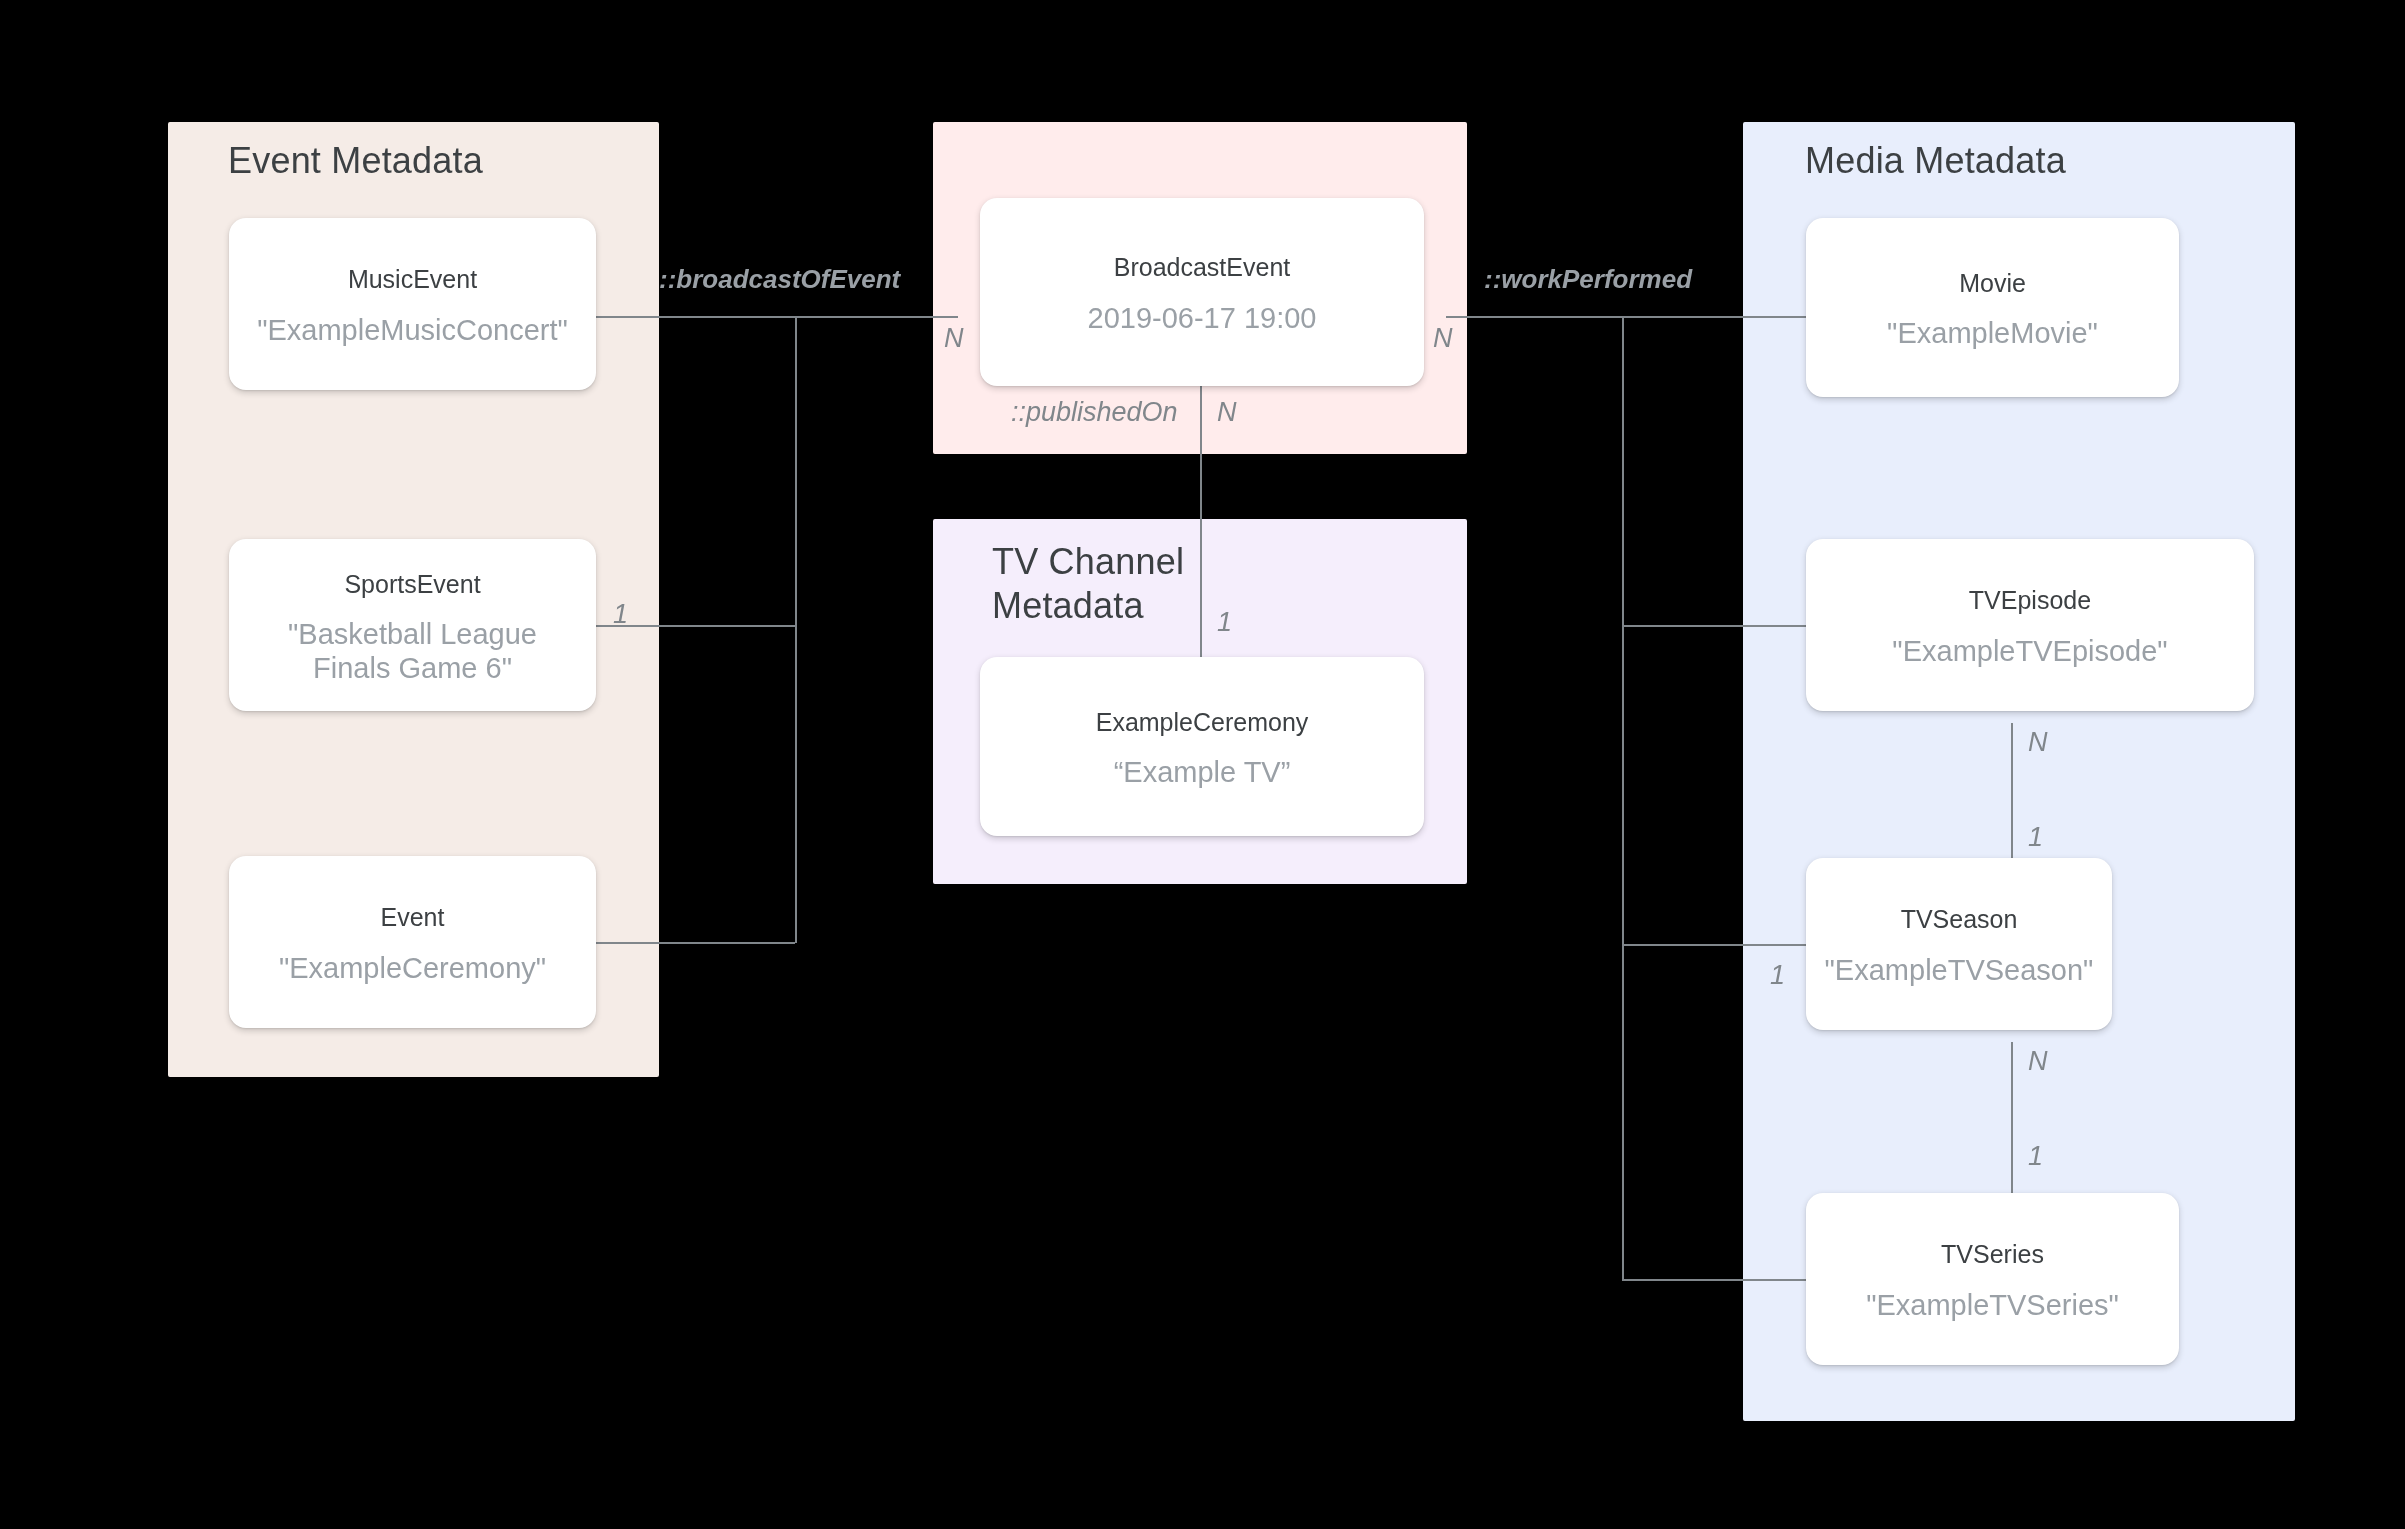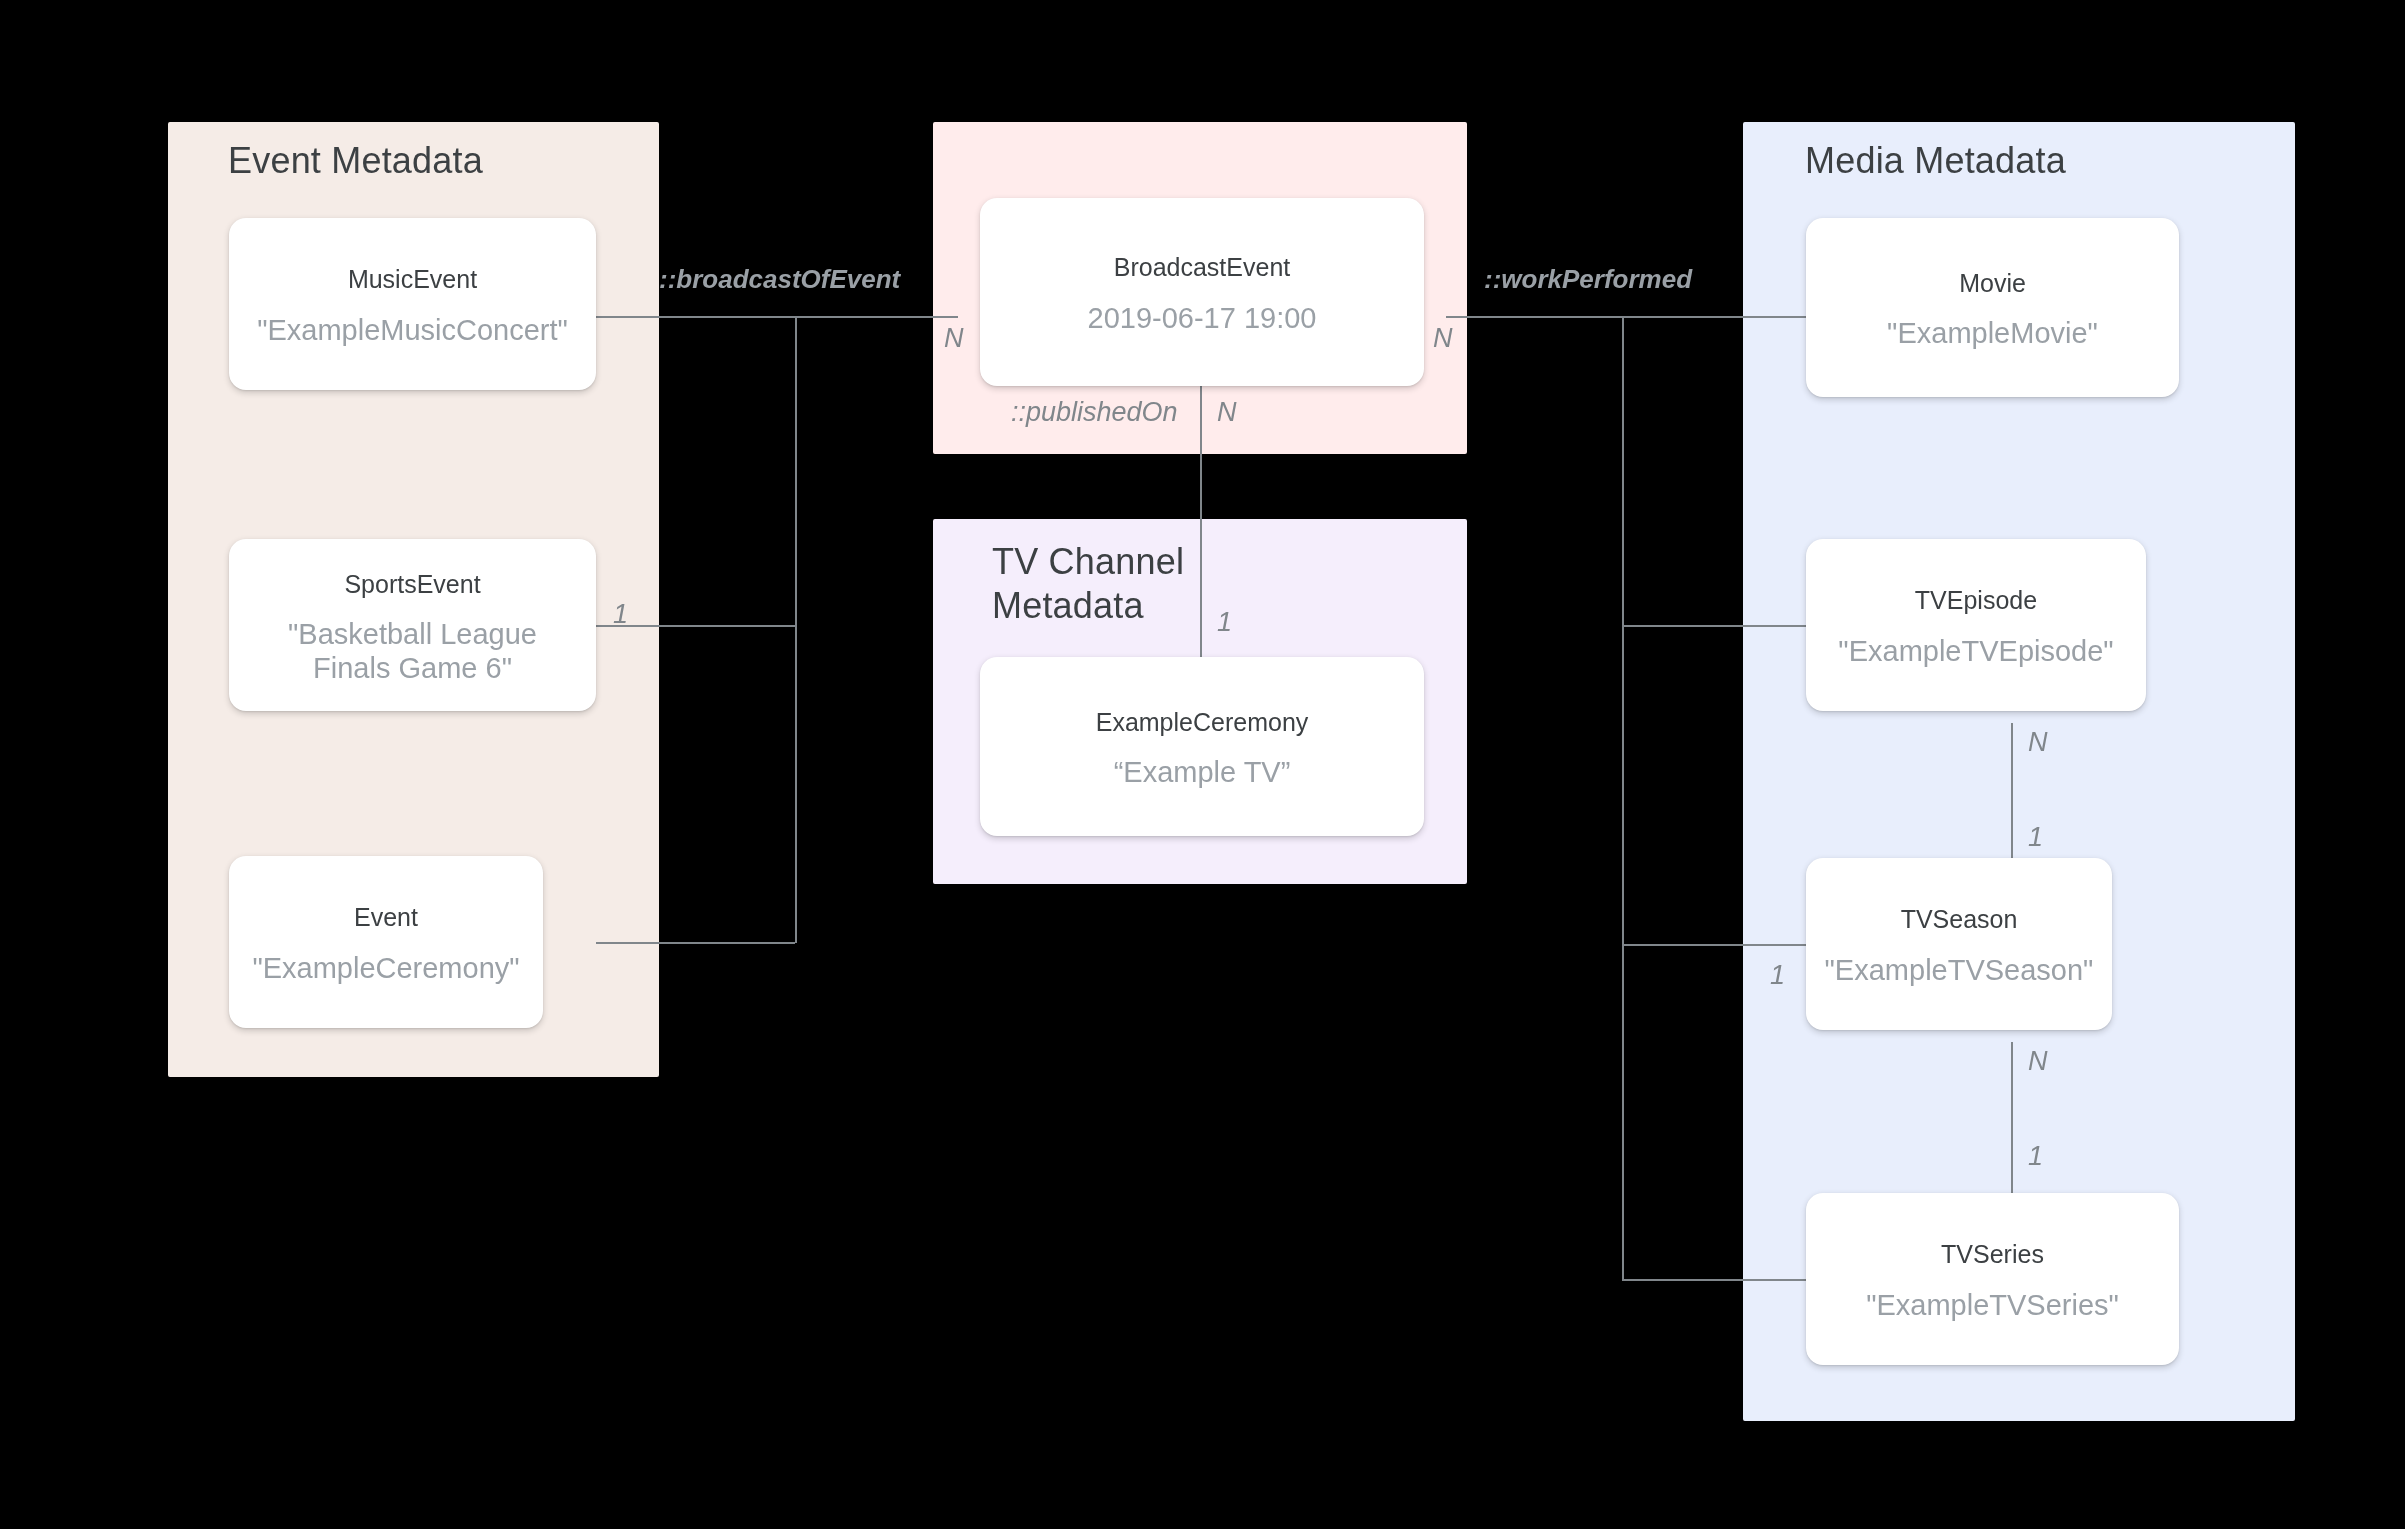--- a/index.html
+++ b/index.html
@@ -140,41 +140,41 @@
   <div class="card" style="left:229px; top:218px; width:367px; height:172px;">
     <div class="card-type">MusicEvent</div>
     <div class="card-value">"ExampleMusicConcert"</div>
   </div>
 
   <div class="card" style="left:229px; top:539px; width:367px; height:172px;">
     <div class="card-type">SportsEvent</div>
     <div class="card-value" style="line-height:34px;">"Basketball League Finals Game 6"</div>
   </div>
 
-  <div class="card" style="left:229px; top:856px; width:314px; height:172px;">
+  <div class="card" style="left:229px; top:856px; width:367px; height:172px;">
     <div class="card-type">Event</div>
     <div class="card-value">"ExampleCeremony"</div>
   </div>
 
   <div class="card" style="left:980px; top:198px; width:444px; height:188px;">
     <div class="card-type">BroadcastEvent</div>
     <div class="card-value">2019-06-17 19:00</div>
   </div>
 
   <div class="card" style="left:980px; top:657px; width:444px; height:179px;">
     <div class="card-type">ExampleCeremony</div>
     <div class="card-value">“Example TV”</div>
   </div>
 
   <div class="card" style="left:1806px; top:218px; width:373px; height:179px;">
     <div class="card-type">Movie</div>
     <div class="card-value">"ExampleMovie"</div>
   </div>
 
-  <div class="card" style="left:1806px; top:539px; width:340px; height:172px;">
+  <div class="card" style="left:1806px; top:539px; width:448px; height:172px;">
     <div class="card-type">TVEpisode</div>
     <div class="card-value">"ExampleTVEpisode"</div>
   </div>
 
   <div class="card" style="left:1806px; top:858px; width:306px; height:172px;">
     <div class="card-type">TVSeason</div>
     <div class="card-value">"ExampleTVSeason"</div>
   </div>
 
   <div class="card" style="left:1806px; top:1193px; width:373px; height:172px;">

